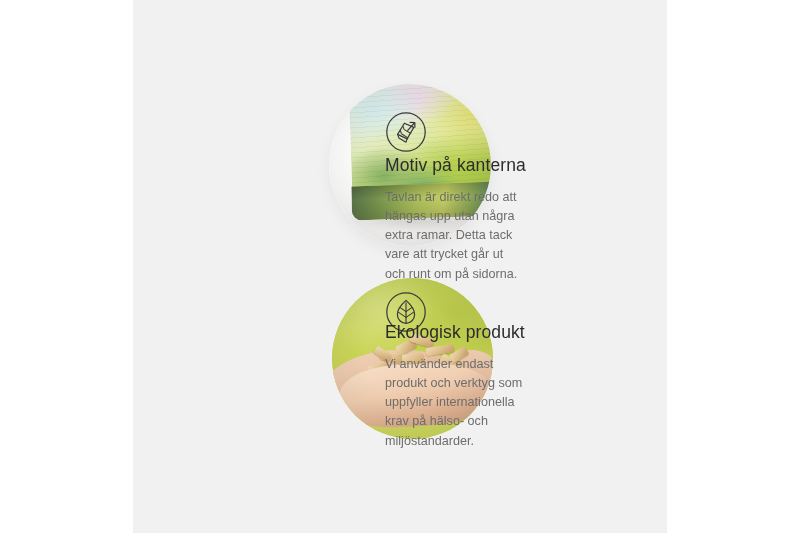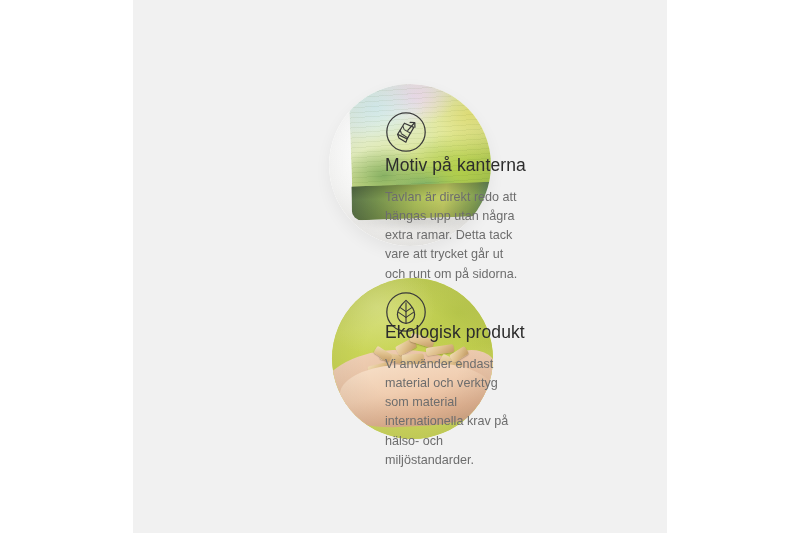--- a/index.html
+++ b/index.html
@@ -316,18 +316,18 @@
           <path d="M21 11.8 L21 32.3" stroke="#3a3a3a" stroke-width="1.15" stroke-linecap="round"></path>
           <path d="M21 20.6 L15.3 16.6" stroke="#3a3a3a" stroke-width="1.1" stroke-linecap="round"></path>
           <path d="M21 20.6 L26.7 16.6" stroke="#3a3a3a" stroke-width="1.1" stroke-linecap="round"></path>
           <path d="M21 26.4 L13.6 21.4" stroke="#3a3a3a" stroke-width="1.1" stroke-linecap="round"></path>
           <path d="M21 26.4 L28.4 21.4" stroke="#3a3a3a" stroke-width="1.1" stroke-linecap="round"></path>
         </svg>
       </div>
 
       <div class="text-col" style="left:252px; top:322px;">
         <div class="feature-title">Ekologisk produkt</div>
-        <div class="feature-body">Vi använder endast material och verktyg som material internationella krav på hälso- och miljöstandarder.</div>
+        <div class="feature-body">Vi använder endast produkt och verktyg som uppfyller internationella krav på hälso- och miljöstandarder.</div>
       </div>
     </div>
 
   </div>
 </div>
 
 </body></html>

